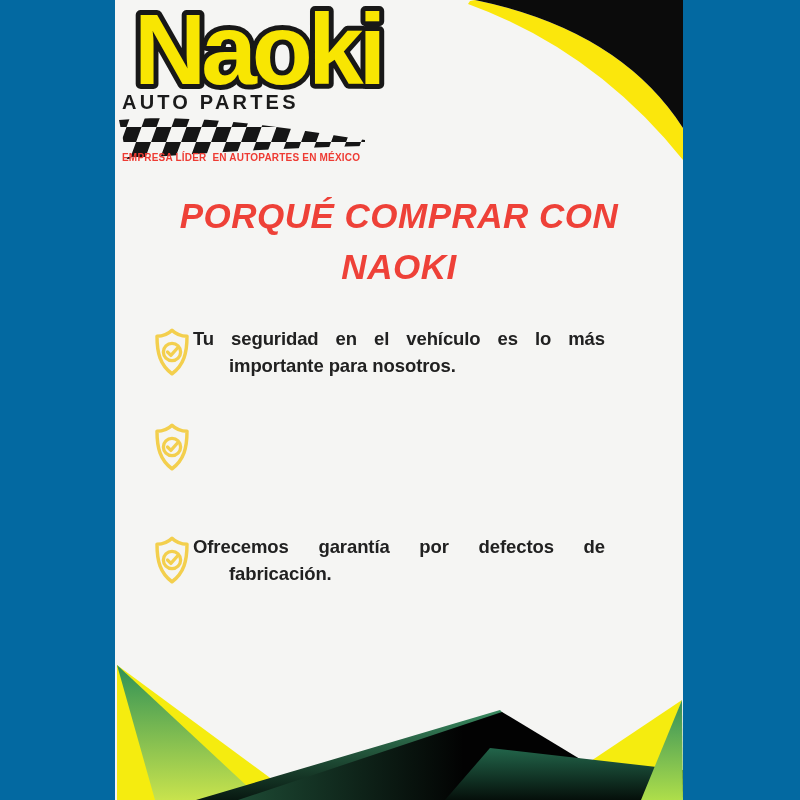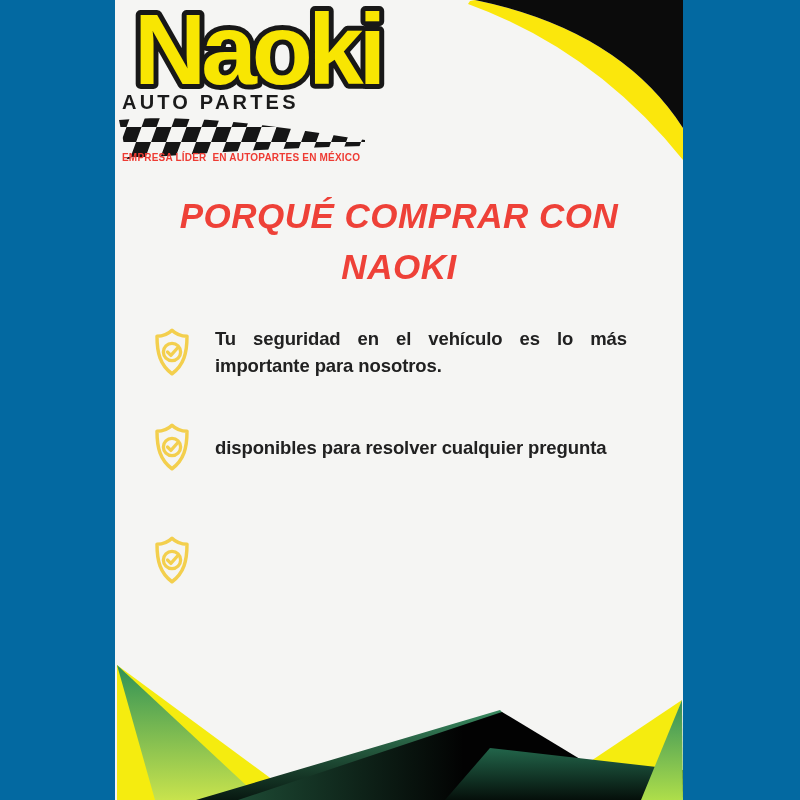--- a/index.html
+++ b/index.html
@@ -15,26 +15,26 @@
               letter-spacing:3.2px;color:#1b1b1b;white-space:nowrap;}
   .flag-svg{position:absolute;left:2px;top:112px;display:block;}
   .tagline{position:absolute;left:7px;top:152px;font-size:10px;font-weight:800;
            color:#ee3b33;letter-spacing:0.2px;white-space:pre;}
 
   .heading{position:absolute;top:191px;left:0;width:100%;text-align:center;font-style:italic;}
   .heading-inner{display:inline-block;max-width:470px;font-size:35px;line-height:1.45;
                  font-weight:800;color:#ee4138;letter-spacing:0.5px;}
 
   .features{position:absolute;left:0;top:0;width:100%;}
-  .feature{position:absolute;left:36px;display:flex;align-items:center;gap:22px;}
+  .feature{position:absolute;left:36px;display:flex;align-items:center;}
   .feature .icon-wrap{flex:0 0 auto;width:42px;height:54px;}
   .feature-text{width:412px;font-size:18.5px;line-height:27px;font-weight:700;
                 color:#212121;letter-spacing:-0.1px;}
   .jline{text-align:justify;text-align-last:justify;white-space:nowrap;overflow:visible;}
-  .jline:last-child{text-align-last:left;white-space:normal;}
+  .jline:last-child{text-align-last:left;white-space:normal;margin-left:36px;}
 </style>
 </head>
 <body>
 
 <div class="canvas">
   <div class="page">
 
     <svg class="deco-svg" viewBox="0 0 568 800" aria-hidden="true">
       <defs>
         <linearGradient id="gLeftGreen" x1="0" y1="0" x2="0" y2="1">
@@ -106,26 +106,29 @@
             <div class="jline">importante para nosotros.</div>
           </div>
         </div>
         <div class="feature" style="top: 420px;">
           <div class="icon-wrap"><svg width="42" height="54" viewBox="0 0 56 70" fill="none">
               <path d="M28,6 C23,11 15,14 8,14 C8,36 12,52 28,64 C44,52 48,36 48,14 C41,14 33,11 28,6 Z" stroke="#f3cf4d" stroke-width="4.6" stroke-linejoin="round"></path>
               <circle cx="28" cy="35" r="11.5" stroke="#f3cf4d" stroke-width="4.4"></circle>
               <path d="M22,35 l4.5,4.5 L35,30" stroke="#f3cf4d" stroke-width="4.4" stroke-linecap="round" stroke-linejoin="round"></path>
             </svg></div>
           <div class="feature-text">
-            <div class="jline">disponibles para resolver cualquier pregunta</div>
           </div>
         </div>
         <div class="feature" style="top: 533px;">
           <div class="icon-wrap"><svg width="42" height="54" viewBox="0 0 56 70" fill="none">
               <path d="M28,6 C23,11 15,14 8,14 C8,36 12,52 28,64 C44,52 48,36 48,14 C41,14 33,11 28,6 Z" stroke="#f3cf4d" stroke-width="4.6" stroke-linejoin="round"></path>
               <circle cx="28" cy="35" r="11.5" stroke="#f3cf4d" stroke-width="4.4"></circle>
               <path d="M22,35 l4.5,4.5 L35,30" stroke="#f3cf4d" stroke-width="4.4" stroke-linecap="round" stroke-linejoin="round"></path>
             </svg></div>
+          <div class="feature-text">
+            <div class="jline">Ofrecemos garantía por defectos de</div>
+            <div class="jline">fabricación.</div>
+          </div>
         </div>
       </div>
 
   </div>
 </div>
 
 </body></html>

